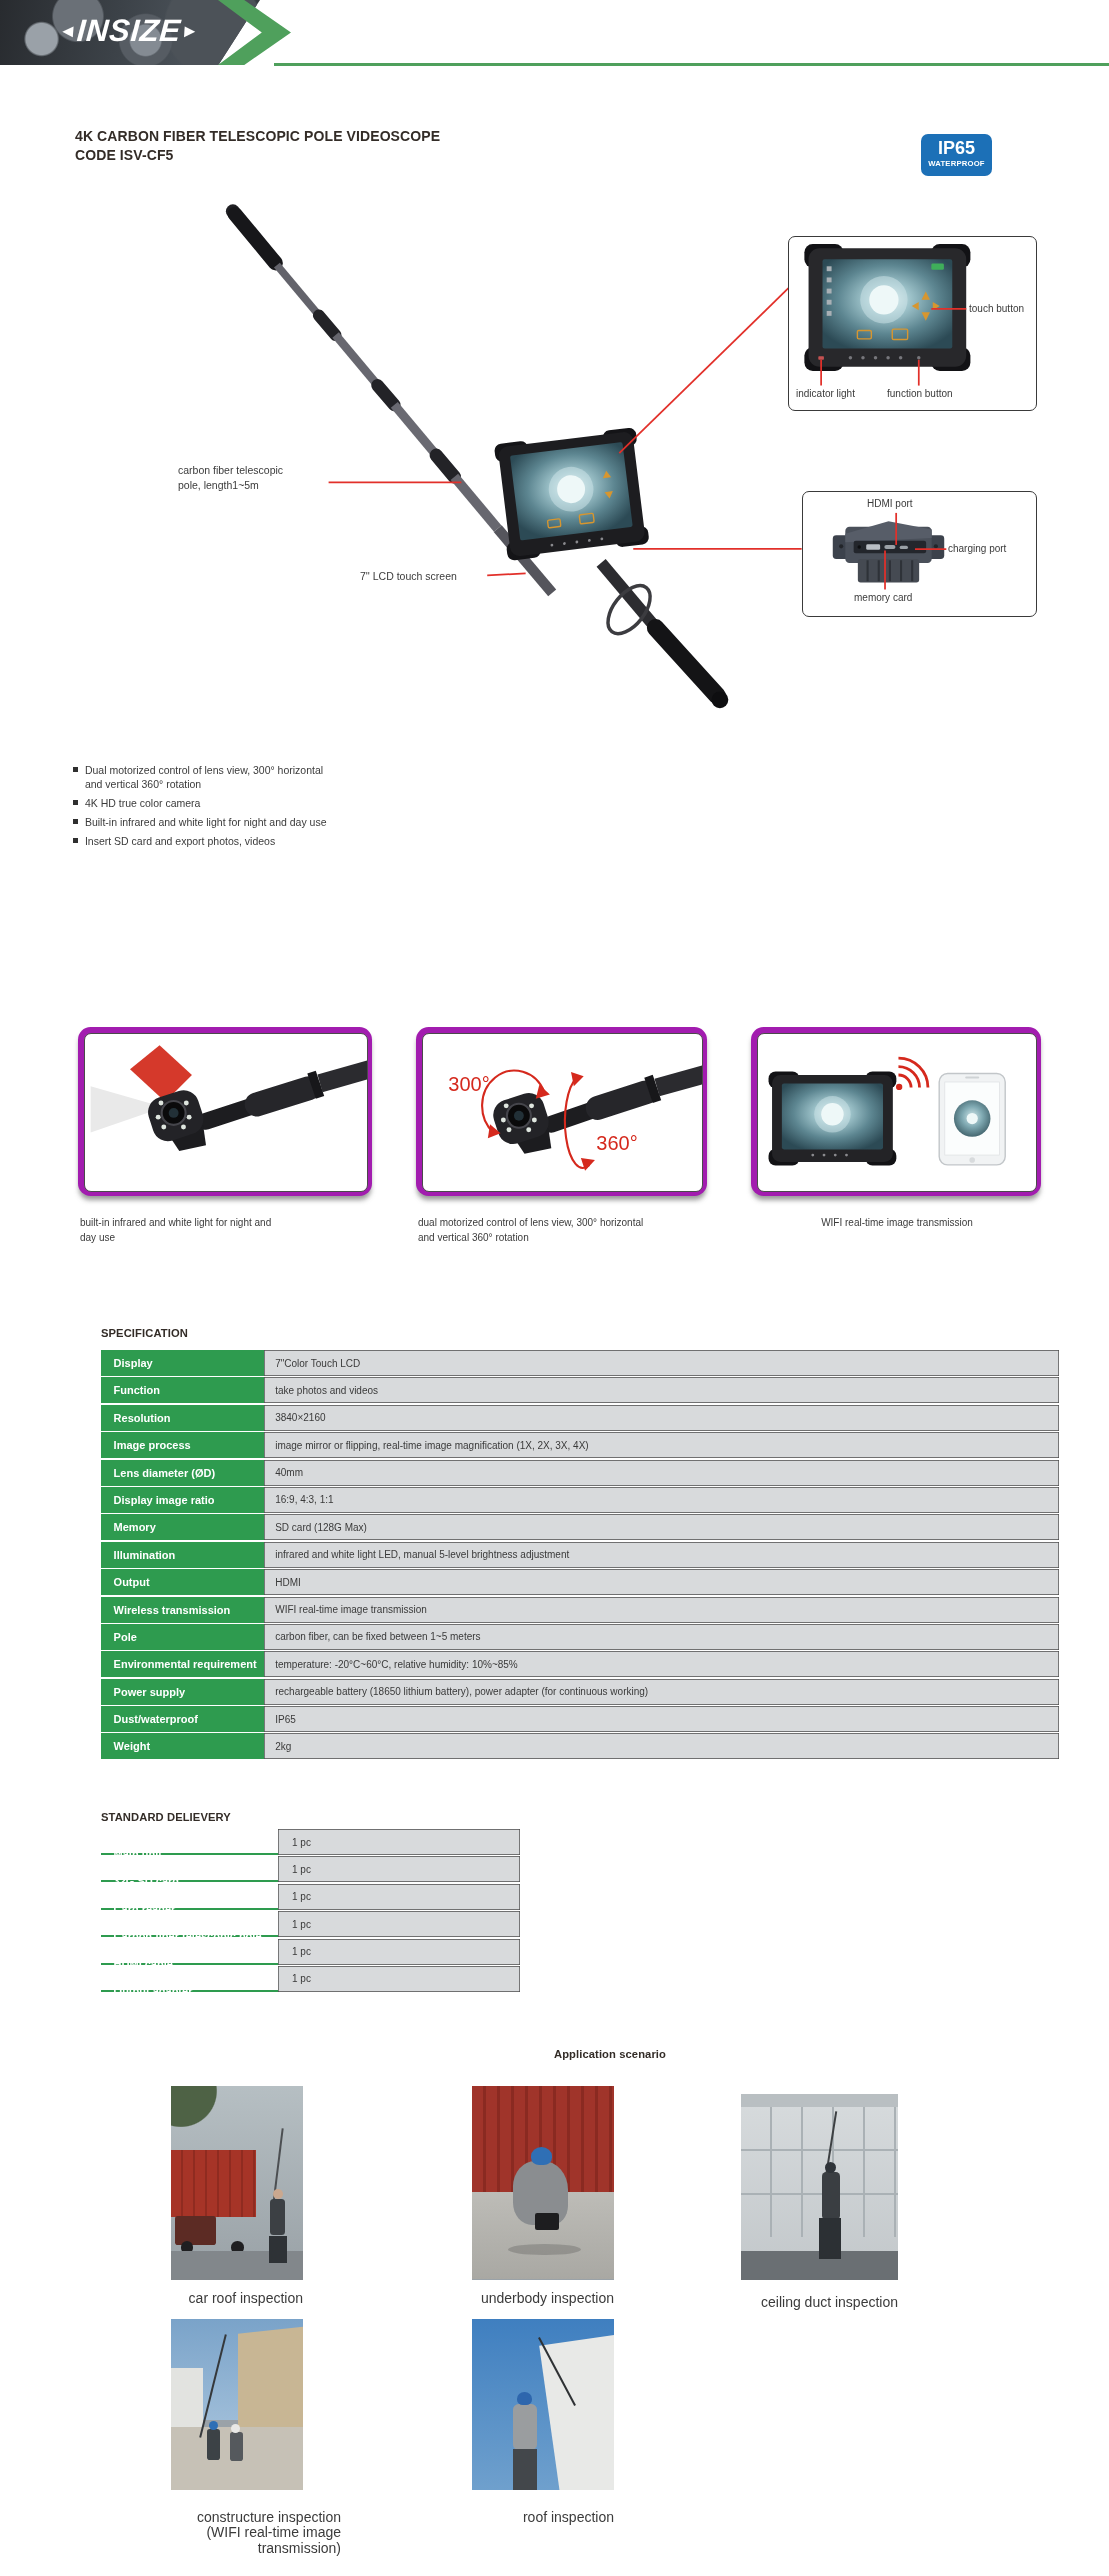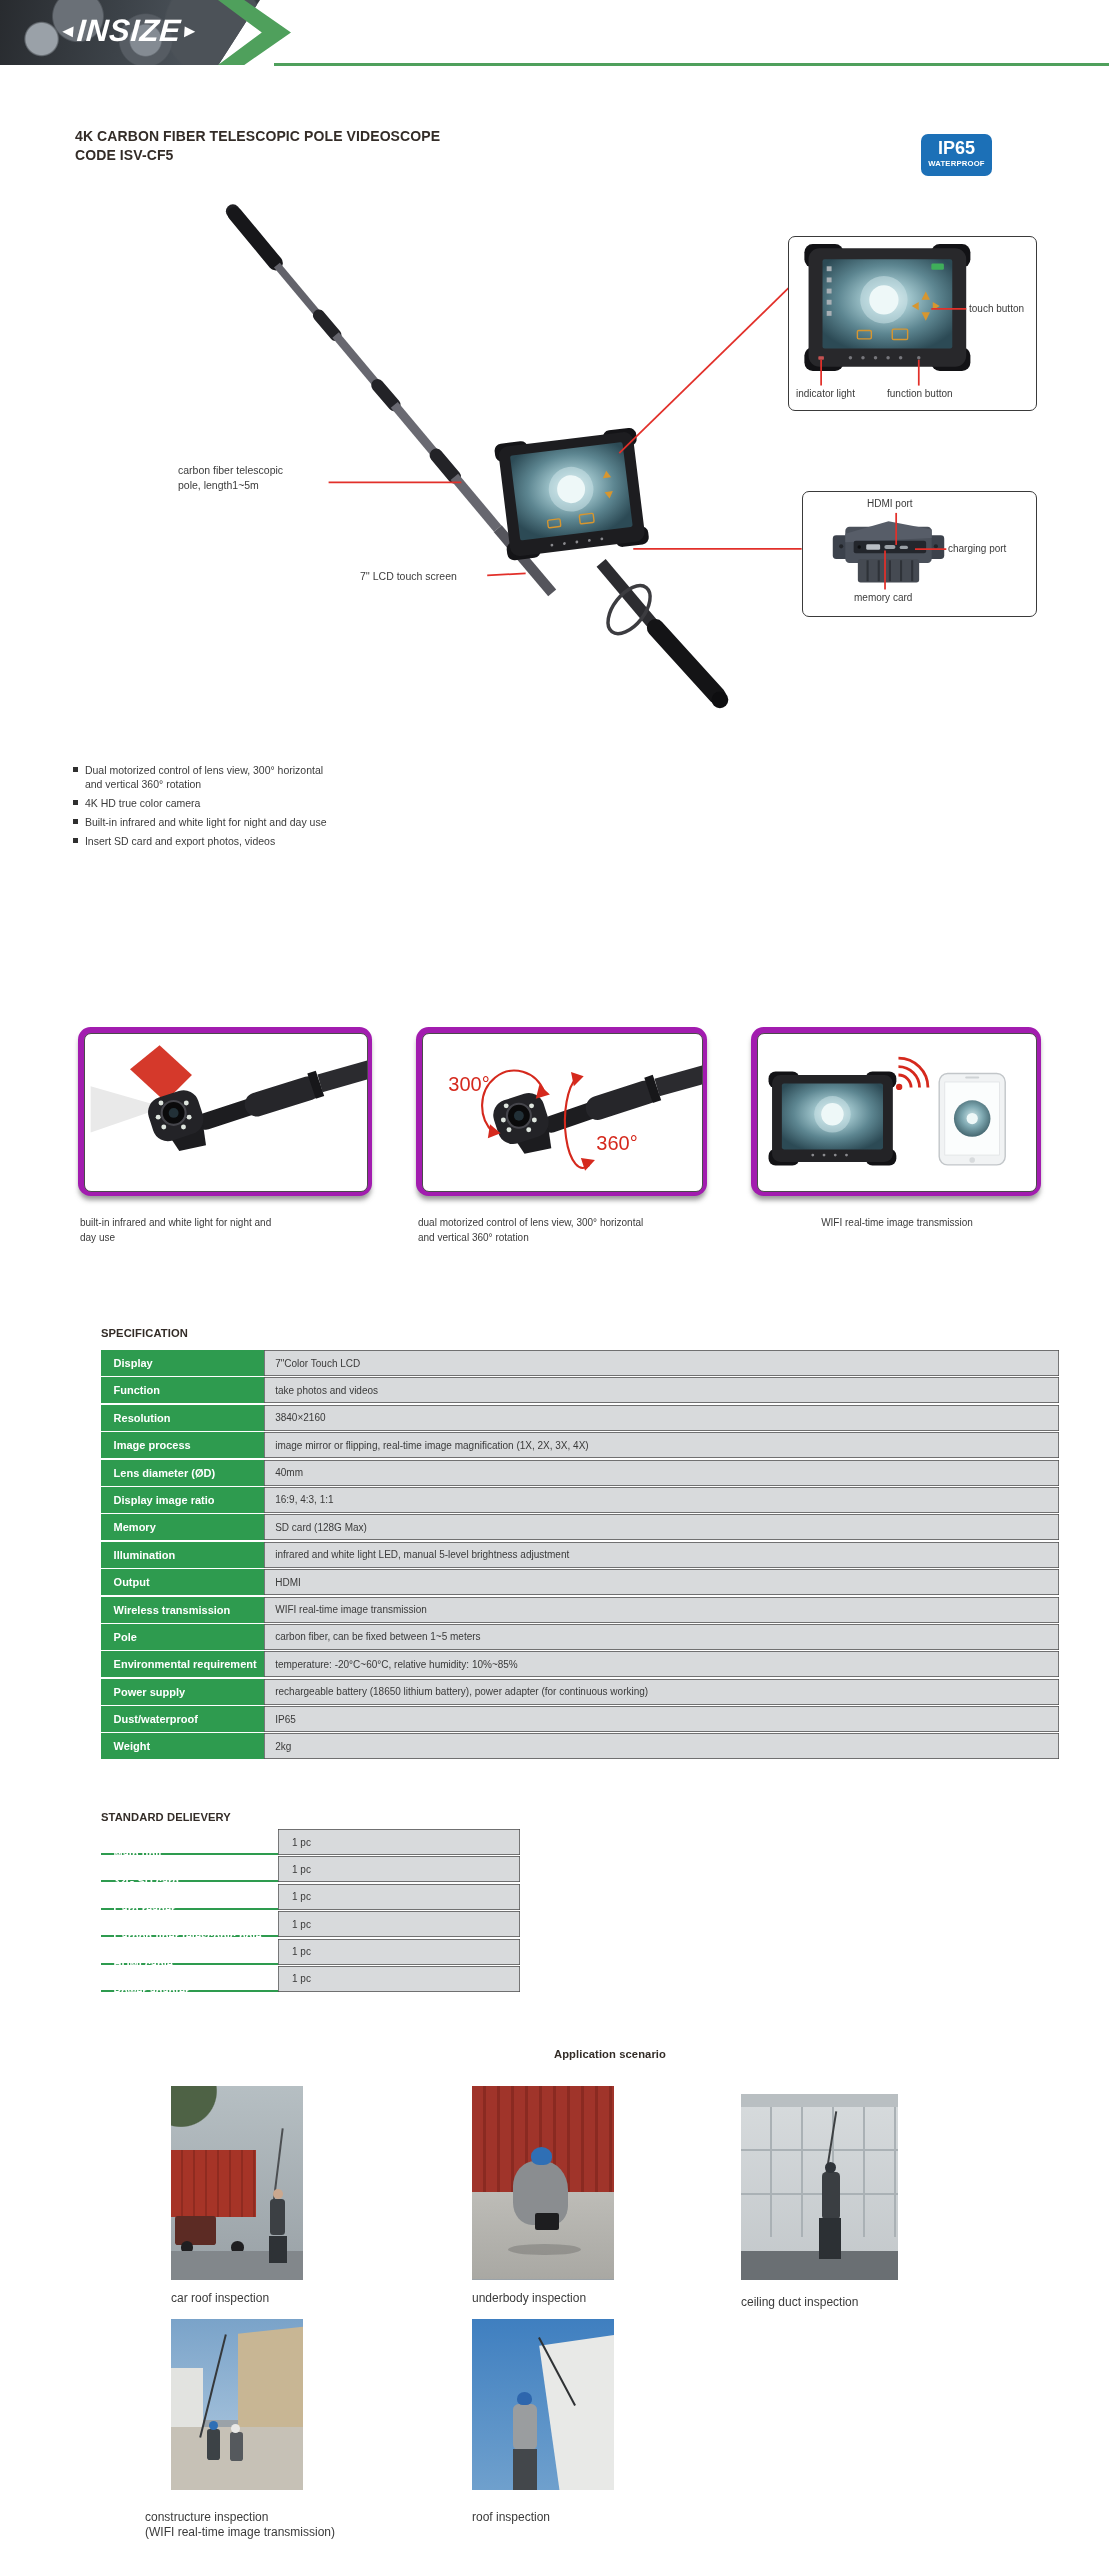--- a/index.html
+++ b/index.html
@@ -56,21 +56,21 @@
     display:flex;align-items:center;padding-left:12.6px;box-sizing:border-box;flex:none;}
   .dcell-value{flex:1;background:#d8dadc;color:#3a3a3a;font-size:10px;
     display:flex;align-items:center;padding-left:11.2px;box-sizing:border-box;
     box-shadow:inset 0 0 0 0.7px #4d4d4d;}
   .spec .dcell-label{width:163px;}
   .deliv .dcell-label{width:177px;margin-top:24px;}
   .deliv .dcell-value{padding-left:14px;}
 
   
   .photo{position:absolute;overflow:hidden;background:#9aa2a8;}
-  .pcap{position:absolute;font-size:12px;color:#3b3b3b;text-align:left;line-height:15.4px;}
+  .pcap{position:absolute;font-size:14px;color:#3b3b3b;text-align:right;line-height:15.4px;}
 </style>
 </head>
 <body>
 
 <div id="page">
 
   <div class="abs hdr-photo"></div>
   <div class="abs hdr-chevron"></div>
   <div class="abs hdr-line"></div>
   <div class="abs logo"><span class="arr">◄</span><span>INSIZE</span><span class="arr">►</span></div>
@@ -449,21 +449,21 @@
       </div>
     <div class="drow">
         <div class="dcell-label">Carbon fiber telescopic pole</div>
         <div class="dcell-value">1 pc</div>
       </div>
     <div class="drow">
         <div class="dcell-label">HDMI cable</div>
         <div class="dcell-value">1 pc</div>
       </div>
     <div class="drow">
-        <div class="dcell-label">Power adapter</div>
+        <div class="dcell-label">Output adapter</div>
         <div class="dcell-value">1 pc</div>
       </div>
   </div>
 
   <div class="sec-heading" style="left:456px;top:2048px;width:210px;text-align:right">Application scenario</div>
 
   <div class="photo" style="left:171px;top:2086px;width:132px;height:194px">
     <div class="abs" style="left:0;top:0;width:100%;height:100%;background:linear-gradient(#b6bfc3,#99a1a6)"></div>
     <div class="abs" style="left:0;top:0;width:49px;height:49px;background:radial-gradient(circle at 20% 10%,#4e6245 0 60%,transparent 62%)"></div>
     <div class="abs" style="left:0;top:64px;width:85px;height:67px;background:repeating-linear-gradient(90deg,#a63427 0 9.8px,#8f2b20 9.8px 12px)"></div>

